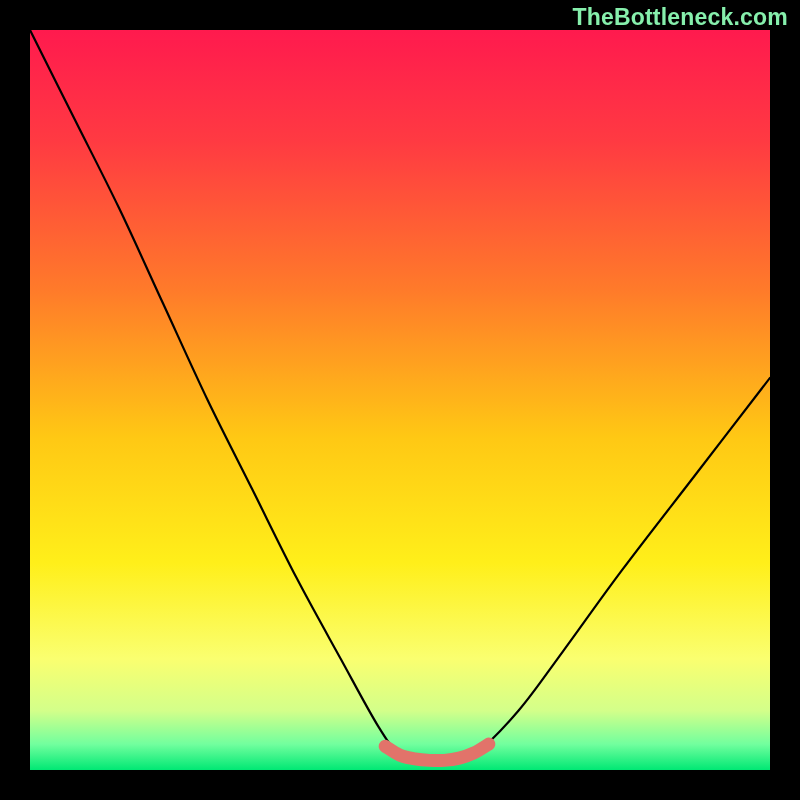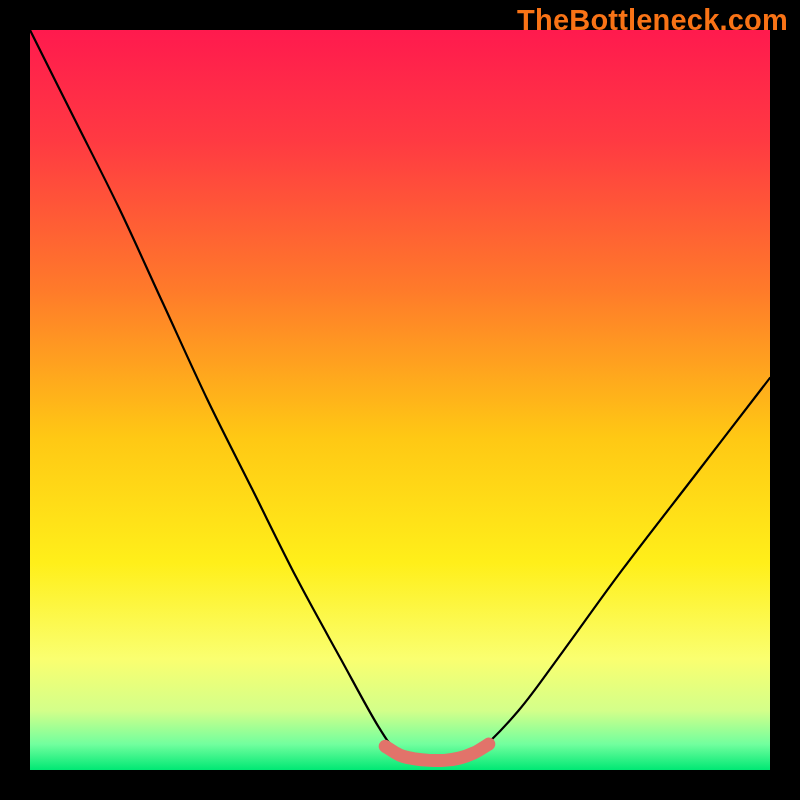--- a/index.html
+++ b/index.html
@@ -14,23 +14,23 @@
   .frame {
     position: relative;
     width: 800px;
     height: 800px;
     background: #000;
   }
   .watermark {
     position: absolute;
     top: 4px;
     right: 12px;
-    font-size: 29px;
+    font-size: 23px;
     font-weight: bold;
-    color: #f97316;
+    color: #86efac;
     letter-spacing: 0.2px;
     z-index: 10;
     text-align: right;
   }
   .plot-area {
     position: absolute;
     left: 30px;
     top: 30px;
     width: 740px;
     height: 740px;

